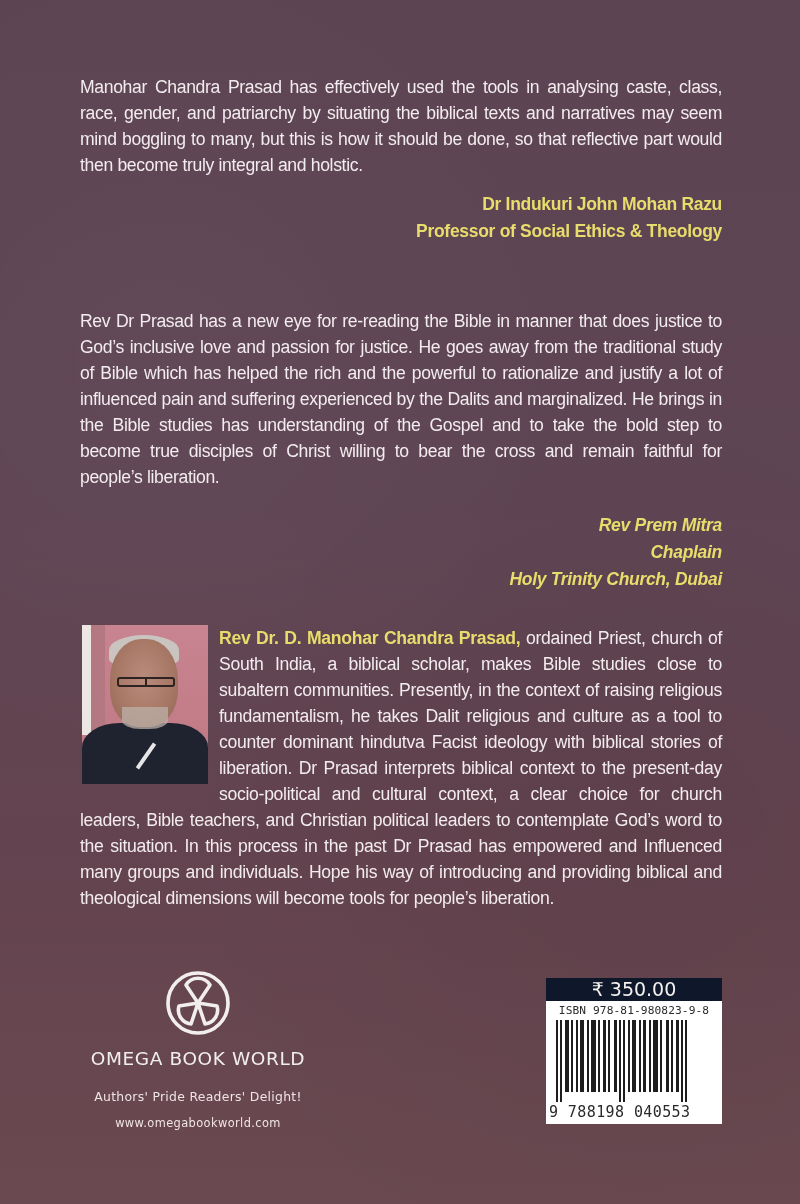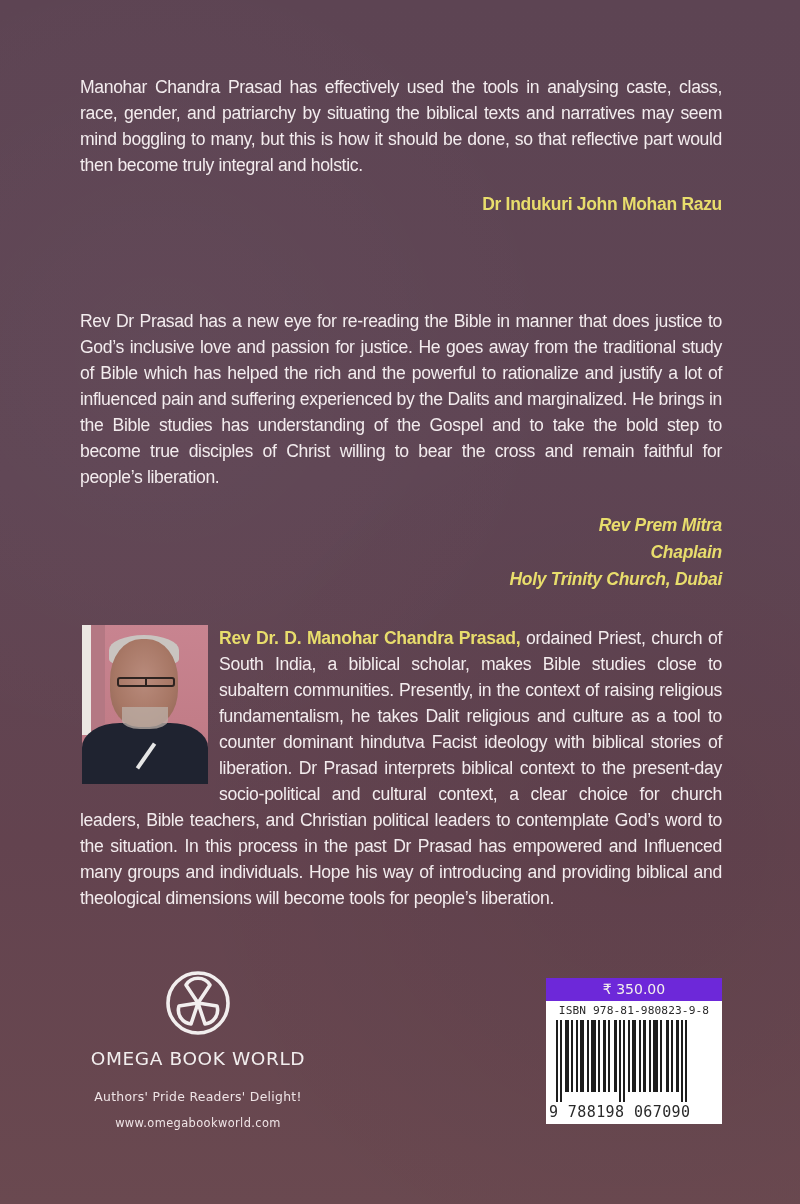--- a/index.html
+++ b/index.html
@@ -112,24 +112,24 @@
     .barcode-box {
       position: absolute;
       left: 546px;
       top: 978px;
       width: 176px;
       height: 146px;
       background: #ffffff;
     }
     .price-band {
       height: 23px;
-      background: #6d28d9;
+      background: #0f172a;
       color: #f4f1ee;
       text-align: center;
-      font-size: 14px;
+      font-size: 19px;
       line-height: 23px;
       font-family: "DejaVu Sans", sans-serif;
     }
     .isbn-text {
       font-family: "DejaVu Sans Mono", monospace;
       font-size: 11.2px;
       color: #2a2a2a;
       text-align: center;
       margin-top: 3px;
       letter-spacing: 0.1px;
@@ -159,20 +159,21 @@
     }
   </style>
 </head>
 <body>
 
 <div class="noise"></div>
 
 <p class="body-text quote-1">Manohar Chandra Prasad has effectively used the tools in analysing caste, class, race, gender, and patriarchy by situating the biblical texts and narratives may seem mind boggling to many, but this is how it should be done, so that reflective part would then become truly integral and holstic.</p>
 <div class="attrib attrib-1">
   <span>Dr Indukuri John Mohan Razu</span>
+  <span>Professor of Social Ethics &amp; Theology</span>
 </div>
 
 <p class="body-text quote-2">Rev Dr Prasad has a new eye for re-reading the Bible in manner that does justice to God’s inclusive love and passion for justice. He goes away from the traditional study of Bible which has helped the rich and the powerful to rationalize and justify a lot of influenced pain and suffering experienced by the Dalits and marginalized. He brings in the Bible studies has understanding of the Gospel and to take the bold step to become true disciples of Christ willing to bear the cross and remain faithful for people’s liberation.</p>
 <div class="attrib attrib-2">
   <span>Rev Prem Mitra</span>
   <span>Chaplain</span>
   <span>Holy Trinity Church, Dubai</span>
 </div>
 
 <div class="bio">
@@ -256,14 +257,14 @@
     <div class="bar" style="width:3px"></div>
       <div class="gap" style="width:2px"></div>
     <div class="bar" style="width:2px"></div>
       <div class="gap" style="width:3px"></div>
     <div class="bar" style="width:3px"></div>
       <div class="gap" style="width:2px"></div>
     <div class="bar guard" style="width:2px"></div>
       <div class="gap" style="width:2px"></div>
     <div class="bar guard" style="width:2px"></div>
   </div>
-  <div class="barcode-digits">9 788198 067090</div>
+  <div class="barcode-digits">9 788198 040553</div>
 </div>
 
 </body></html>

